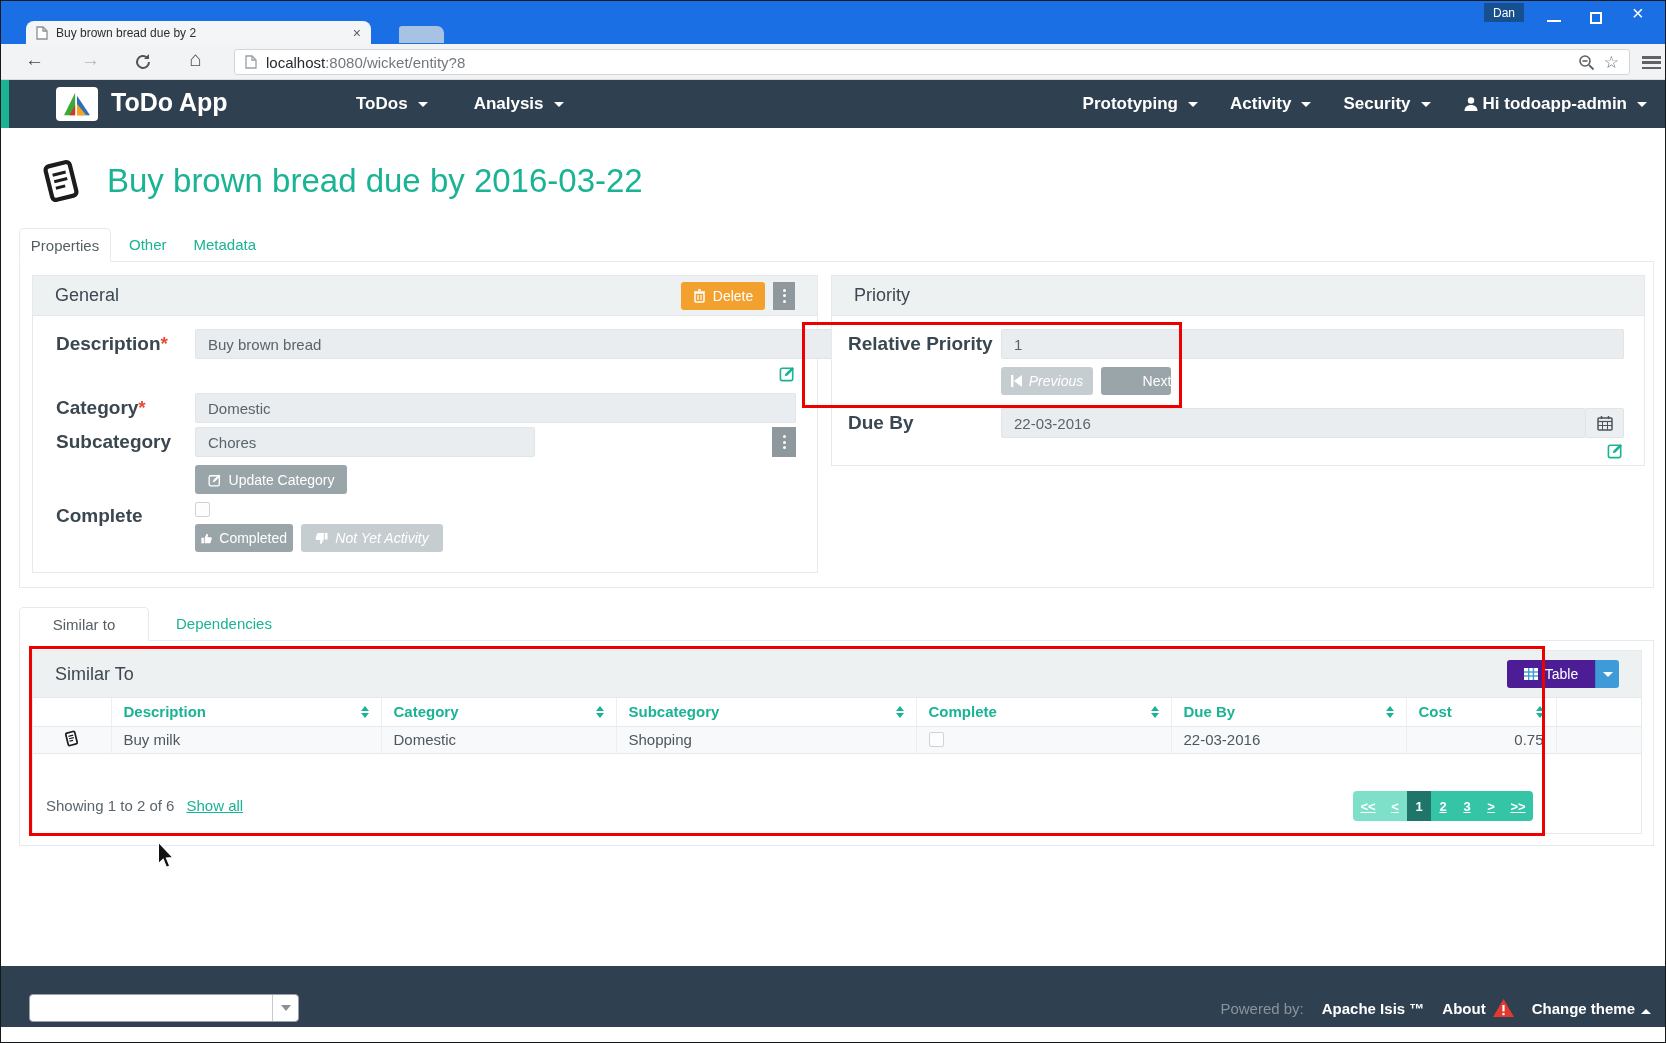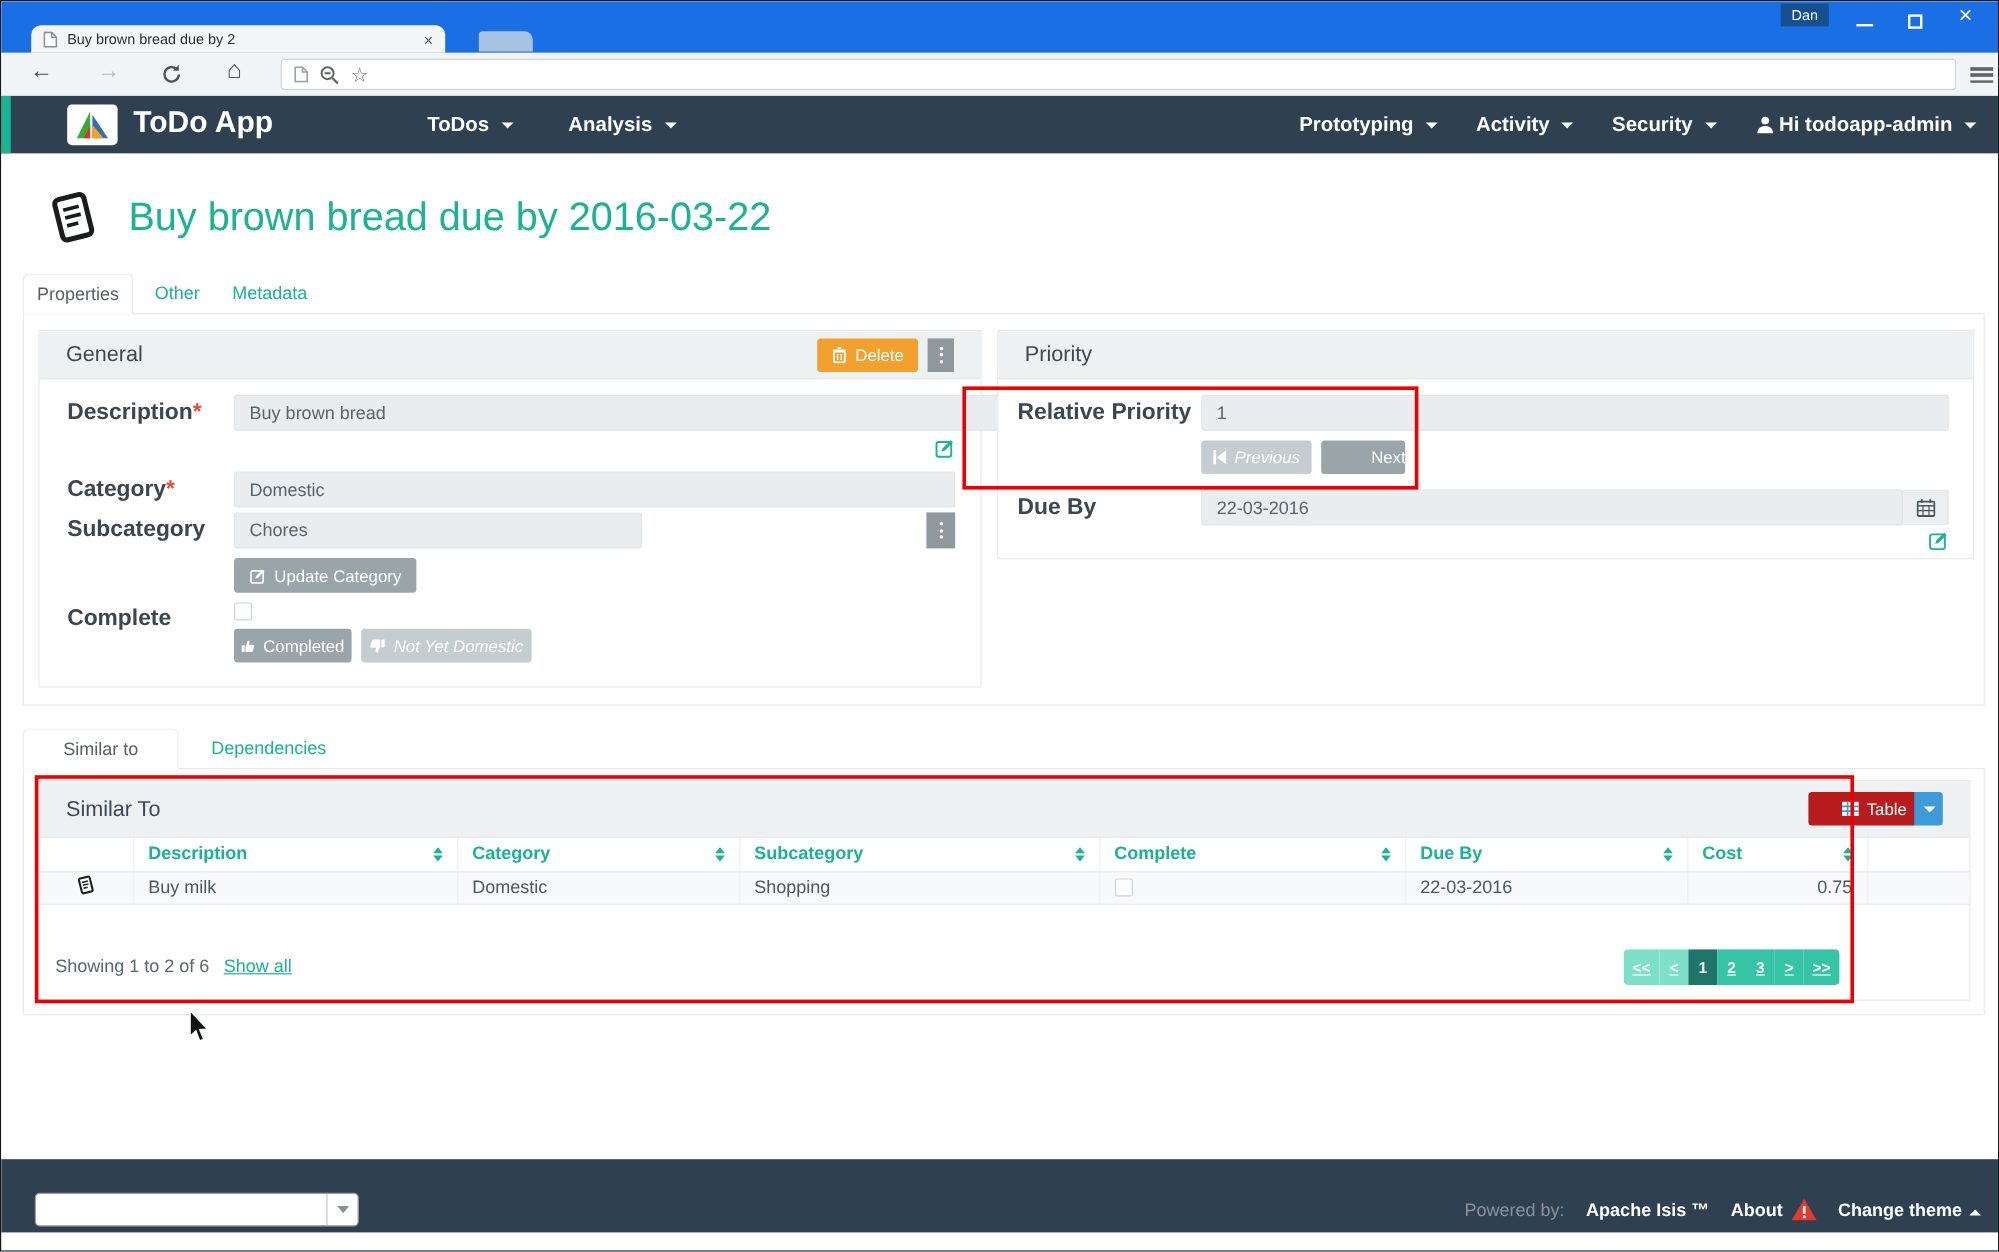--- a/index.html
+++ b/index.html
@@ -100,21 +100,21 @@
   .td-cost{text-align:right;}
 
   .summary{position:absolute;left:13px;top:146px;font-size:15px;color:#5a656c;}
   .showall{color:#1ab394;text-decoration:underline;margin-left:12px;cursor:default;}
   .pager{position:absolute;right:108px;top:140px;display:flex;border-radius:4px;overflow:hidden;height:30px;}
   .pg{min-width:24px;padding:0 5px;display:flex;align-items:center;justify-content:center;
       font-size:13px;font-weight:700;color:#fff;background:#35c4a5;text-decoration:underline;cursor:default;}
   .pg.lt{background:#7fe0ca;}
   .pg.on{background:#20756b;text-decoration:none;}
 
-  .btn-table{width:88px;height:28px;background:#b91c1c;border-radius:3px 0 0 3px;justify-content:flex-end;}
+  .btn-table{width:88px;height:28px;background:#4c1d95;border-radius:3px 0 0 3px;}
   .btn-table-caret{width:24px;height:28px;background:#3e9bd8;border-left:1px solid #2f8bc9;border-radius:0 3px 3px 0;
       display:flex;align-items:center;justify-content:center;}
 
   
   .footer{position:absolute;left:0;top:965px;right:0;height:61px;background:#2f4050;}
   .fselect{position:absolute;left:28px;top:28px;width:270px;height:28px;background:#fff;border:1px solid #9aa0a5;
       border-radius:4px;display:flex;align-items:stretch;}
   .fselect .val{flex:1;}
   .fselect .carz{width:26px;border-left:1px solid #c6cacd;display:flex;align-items:center;justify-content:center;}
   .fselect .carz i{border-left:5px solid transparent;border-right:5px solid transparent;border-top:6px solid #8b9094;}
@@ -149,20 +149,21 @@
     <svg class="tb-glyph" style="left:133px;top:9px;" width="18" height="18" viewBox="0 0 18 18">
         <path d="M15 9a6 6 0 1 1-2-4.5" fill="none" stroke="#505457" stroke-width="2"></path>
         <path d="M15 1v5h-5z" fill="#505457"></path>
       </svg>
     <span class="tb-glyph" style="left:188px;font-size:21px;top:3px;">⌂</span>
     <div class="addressbar">
       <svg width="12" height="14" viewBox="0 0 12 14">
           <path d="M1 1h6l4 4v8H1z" fill="#fff" stroke="#9aa0a4" stroke-width="1.3"></path>
           <path d="M7 1v4h4" fill="none" stroke="#9aa0a4" stroke-width="1.3"></path>
         </svg>
+      <span class="url"><span class="host">localhost</span><span class="rest">:8080/wicket/entity?8</span></span>
       <svg width="17" height="17" viewBox="0 0 17 17">
           <circle cx="7" cy="7" r="5" fill="none" stroke="#5f6164" stroke-width="1.6"></circle>
           <line x1="4.5" y1="7" x2="9.5" y2="7" stroke="#5f6164" stroke-width="1.6"></line>
           <line x1="11" y1="11" x2="15.5" y2="15.5" stroke="#5f6164" stroke-width="1.8"></line>
         </svg>
       <span class="star">☆</span>
     </div>
     <div class="menu-btn">
         <i></i>
         <i></i>
@@ -298,21 +299,21 @@
               <rect x="0.5" y="6" width="3" height="7" fill="#fff"></rect>
               <path d="M4.5 13V6.5L7 1.2c1.4 0 2 .9 1.6 2.3L8 5.5h4c1 0 1.6.8 1.3 1.8l-1.4 4.6c-.2.7-.8 1.1-1.5 1.1z" fill="#fff"></path>
             </svg>
           <span>Completed</span>
         </button>
         <button class="btn btn-light" style="position:absolute;left:268px;top:248px;width:142px;height:28px;">
           <svg width="13" height="13" viewBox="0 0 14 14">
               <rect x="10.5" y="1" width="3" height="7" fill="#fff"></rect>
               <path d="M9.5 1v6.5L7 12.8c-1.4 0-2-.9-1.6-2.3l.6-2H2c-1 0-1.6-.8-1.3-1.8L2.1 2.1C2.3 1.4 2.9 1 3.6 1z" fill="#fff"></path>
             </svg>
-          <span>Not Yet Domestic</span>
+          <span>Not Yet Activity</span>
         </button>
       </div>
 
       <div class="panel" style="left:811px;top:13px;width:814px;height:191px;">
         <div class="panel-hd">
           <span class="t">Priority</span>
         </div>
         <span class="flabel" style="left:16px;top:57px;">Relative Priority</span>
         <div class="finput" style="left:169px;top:53px;width:623px;">
             <span>1</span>

